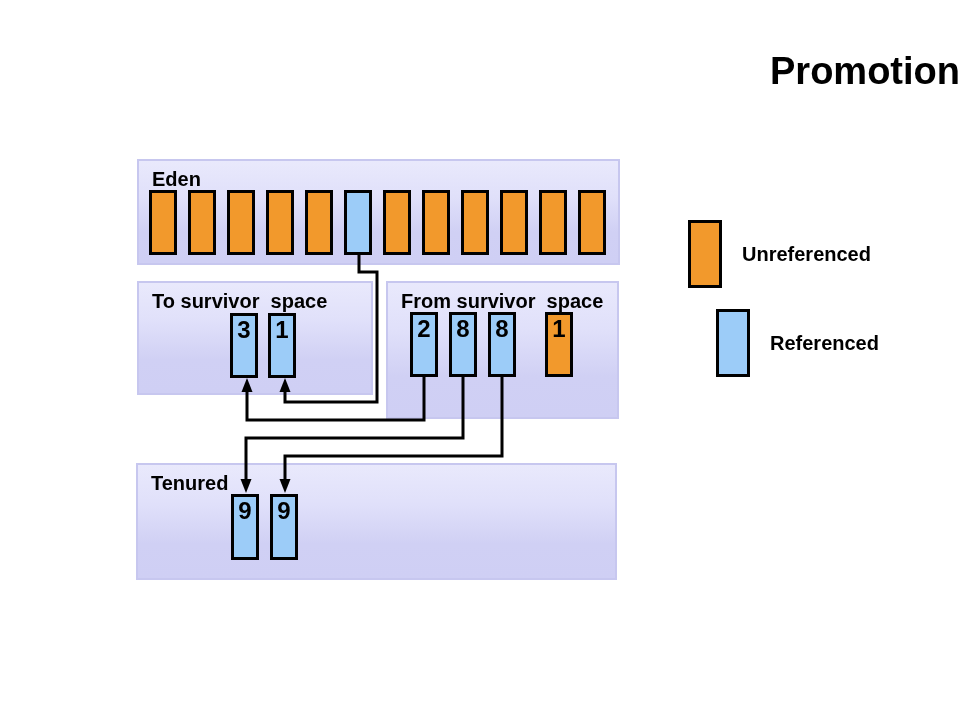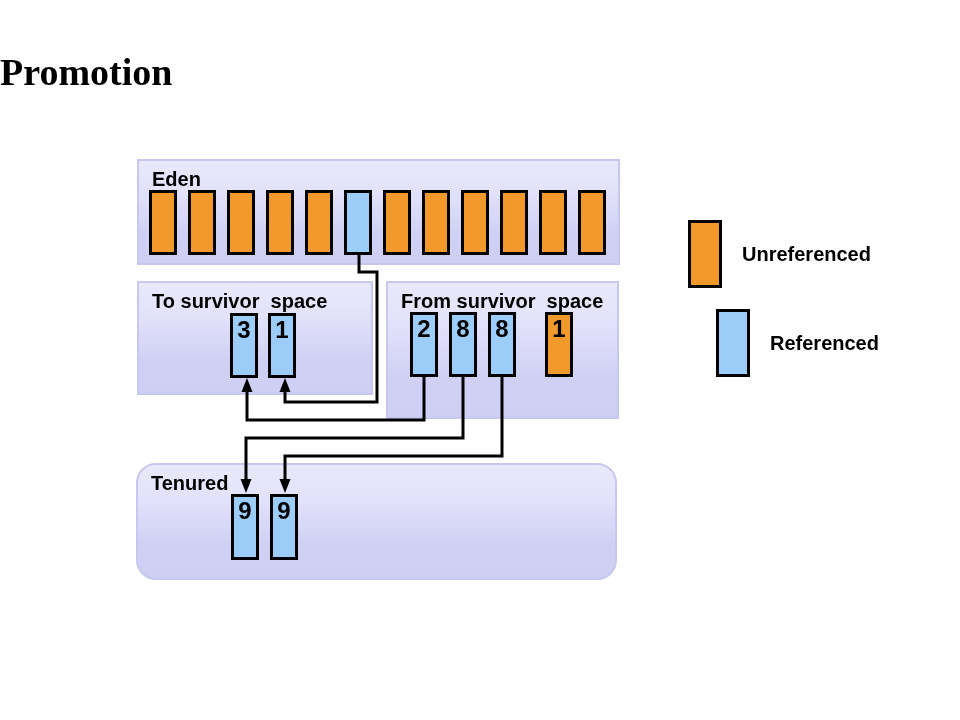--- a/index.html
+++ b/index.html
@@ -1,32 +1,32 @@
 <!DOCTYPE html>
 <html><head>
 <meta charset="utf-8">
 <style>
   html,body{margin:0;padding:0;background:#fff;}
   .slide{
     position:relative;width:960px;height:720px;background:#ffffff;overflow:hidden;
     font-family:"Liberation Sans","DejaVu Sans",sans-serif;color:#000;
   }
   .slide-title{
-    position:absolute;left:0;right:0;top:50px;text-align:left;
-    font-size:38px;font-weight:bold;letter-spacing:0;white-space:pre;font-family:Liberation Serif, serif;
+    position:absolute;left:16px;right:0;top:50px;text-align:right;
+    font-size:38px;font-weight:bold;letter-spacing:0;white-space:pre;
   }
   .panel{
     position:absolute;box-sizing:border-box;border:2px solid #c7c7ef;
     background:linear-gradient(180deg,#e9e9fc 0%,#e0e0fa 35%,#d0d0f4 70%,#cfcff4 100%);
     z-index:1;
   }
   #panel-eden{left:137px;top:159px;width:483px;height:106px;}
   #panel-to-survivor{left:137px;top:281px;width:236px;height:114px;}
   #panel-from-survivor{left:386px;top:281px;width:233px;height:138px;}
-  #panel-tenured{left:136px;top:463px;width:481px;height:117px;border-radius:20px;}
+  #panel-tenured{left:136px;top:463px;width:481px;height:117px;}
   .panel-label{
     position:absolute;left:13px;top:7px;font-size:20px;font-weight:bold;white-space:pre;
   }
   .cells-row{position:absolute;display:flex;}
   #panel-eden .cells-row{left:10px;top:29px;gap:11px;}
   #panel-to-survivor .cells-row{left:91px;top:30px;gap:10px;}
   #panel-from-survivor .cells-row{left:22px;top:29px;gap:11px;}
   #panel-tenured .cells-row{left:93px;top:29px;gap:11px;}
   .cell{
     width:28px;height:65px;border:3px solid #000;box-sizing:border-box;

